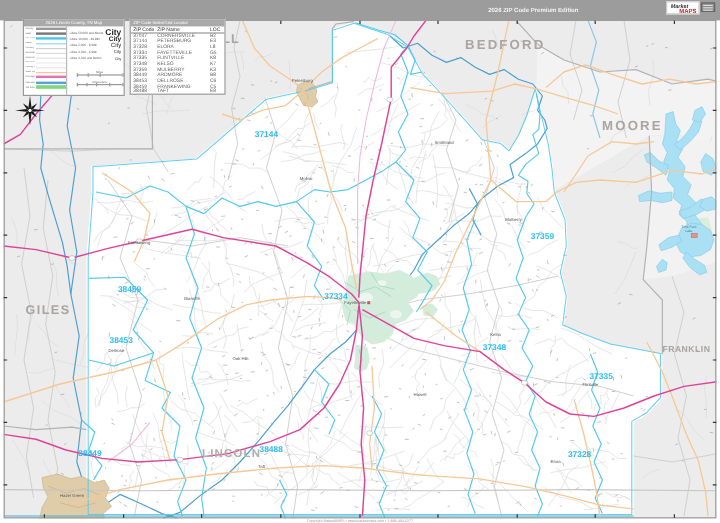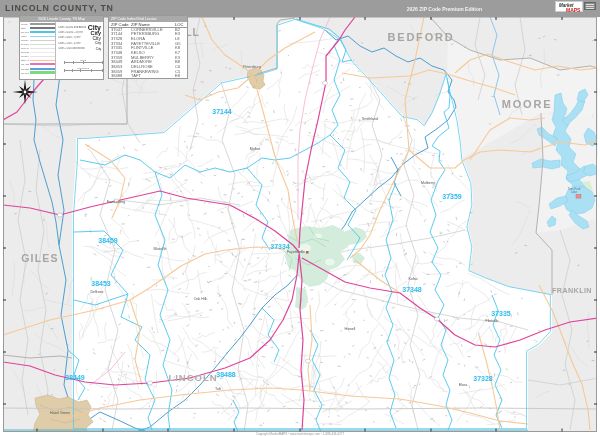--- a/index.html
+++ b/index.html
@@ -1188,21 +1188,20 @@
 <text x="160" y="250" text-anchor="middle">Blanche</text>
 <text x="350" y="330" text-anchor="middle">Howell</text>
 <text x="255" y="150" text-anchor="middle">Molino</text>
 <text x="370" y="120" text-anchor="middle">Smithland</text>
 <text x="200" y="300" text-anchor="middle">Oak Hill</text>
 </g>
 </g>
 </svg>
 
 <div id="topbar"></div>
-<div id="title">LINCOLN COUNTY, TN</div>
 <div id="edition">2026 ZIP Code Premium Edition</div>
 <div id="logo">
       <span class="m1">Market</span>
       <span class="m2">MAPS</span>
     </div>
 <div id="logobox">
       <div></div>
       <div></div>
       <div></div>
     </div>

